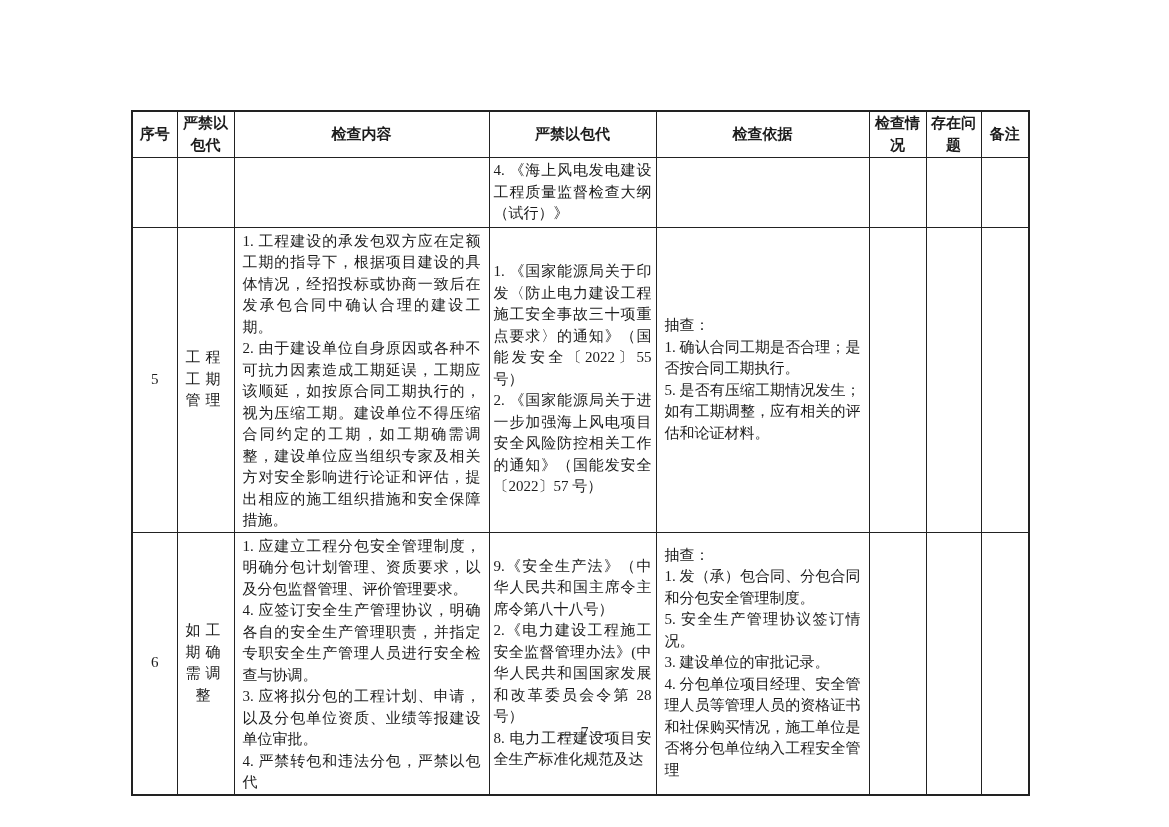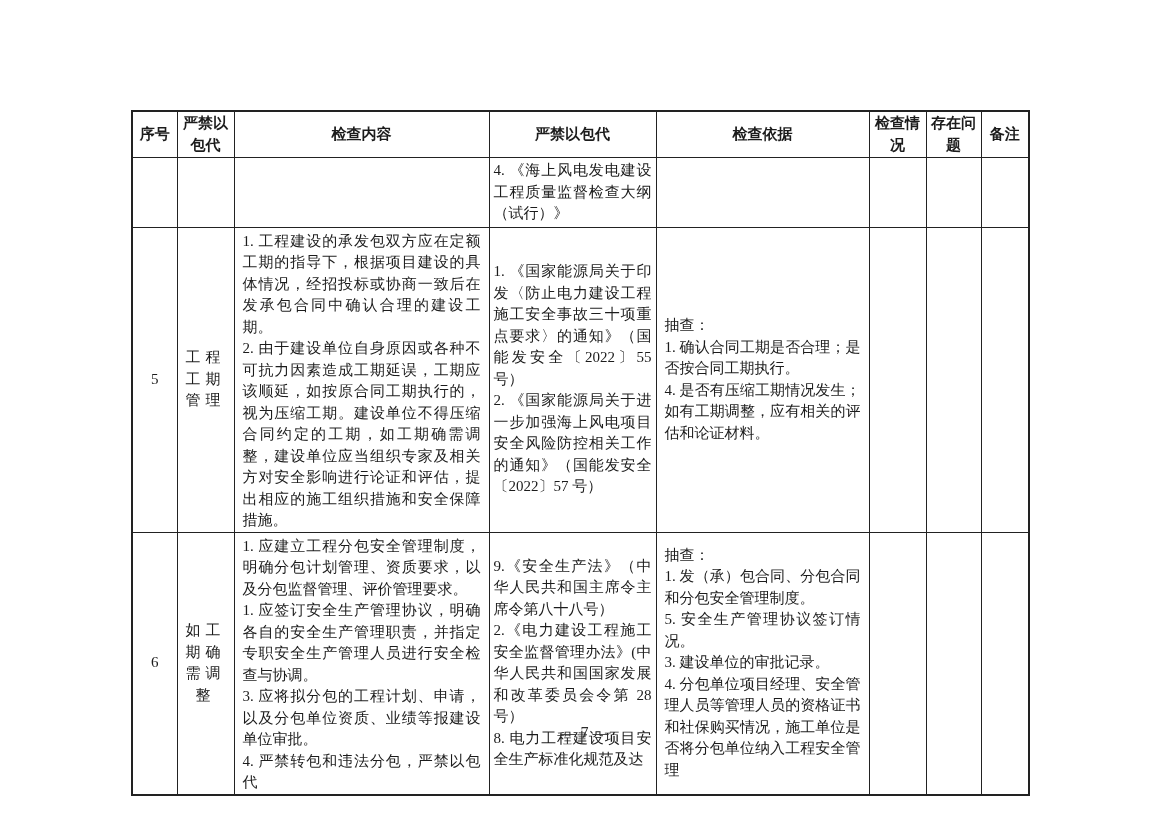--- a/index.html
+++ b/index.html
@@ -113,33 +113,33 @@
         <p class="para">1. 工程建设的承发包双方应在定额工期的指导下，根据项目建设的具体情况，经招投标或协商一致后在发承包合同中确认合理的建设工期。</p>
         <p class="para">2. 由于建设单位自身原因或各种不可抗力因素造成工期延误，工期应该顺延，如按原合同工期执行的，视为压缩工期。建设单位不得压缩合同约定的工期，如工期确需调整，建设单位应当组织专家及相关方对安全影响进行论证和评估，提出相应的施工组织措施和安全保障措施。</p>
       </td>
       <td class="c-basis">
         <p class="para">1. 《国家能源局关于印发〈防止电力建设工程施工安全事故三十项重点要求〉的通知》（国能发安全〔2022〕55 号）</p>
         <p class="para">2. 《国家能源局关于进一步加强海上风电项目安全风险防控相关工作的通知》（国能发安全〔2022〕57 号）</p>
       </td>
       <td class="c-method">
         <p class="para">抽查：</p>
         <p class="para">1. 确认合同工期是否合理；是否按合同工期执行。</p>
-        <p class="para">4. 是否有压缩工期情况发生；如有工期调整，应有相关的评估和论证材料。</p>
+        <p class="para">5. 是否有压缩工期情况发生；如有工期调整，应有相关的评估和论证材料。</p>
       </td>
       <td class="c-blank"></td>
       <td class="c-blank"></td>
       <td class="c-blank"></td>
     </tr>
 
     <tr class="row-6">
       <td class="c-seq">6</td>
       <td class="c-item">如工期确需调整</td>
       <td class="c-content">
         <p class="para">1. 应建立工程分包安全管理制度，明确分包计划管理、资质要求，以及分包监督管理、评价管理要求。</p>
-        <p class="para">1. 应签订安全生产管理协议，明确各自的安全生产管理职责，并指定专职安全生产管理人员进行安全检查与协调。</p>
+        <p class="para">4. 应签订安全生产管理协议，明确各自的安全生产管理职责，并指定专职安全生产管理人员进行安全检查与协调。</p>
         <p class="para">3. 应将拟分包的工程计划、申请，以及分包单位资质、业绩等报建设单位审批。</p>
         <p class="para">4. 严禁转包和违法分包，严禁以包代</p>
       </td>
       <td class="c-basis">
         <p class="para">9.《安全生产法》（中华人民共和国主席令主席令第八十八号）</p>
         <p class="para">2.《电力建设工程施工安全监督管理办法》(中华人民共和国国家发展和改革委员会令第 28 号）</p>
         <p class="para">8. 电力工程建设项目安全生产标准化规范及达</p>
       </td>
       <td class="c-method">
         <p class="para">抽查：</p>

